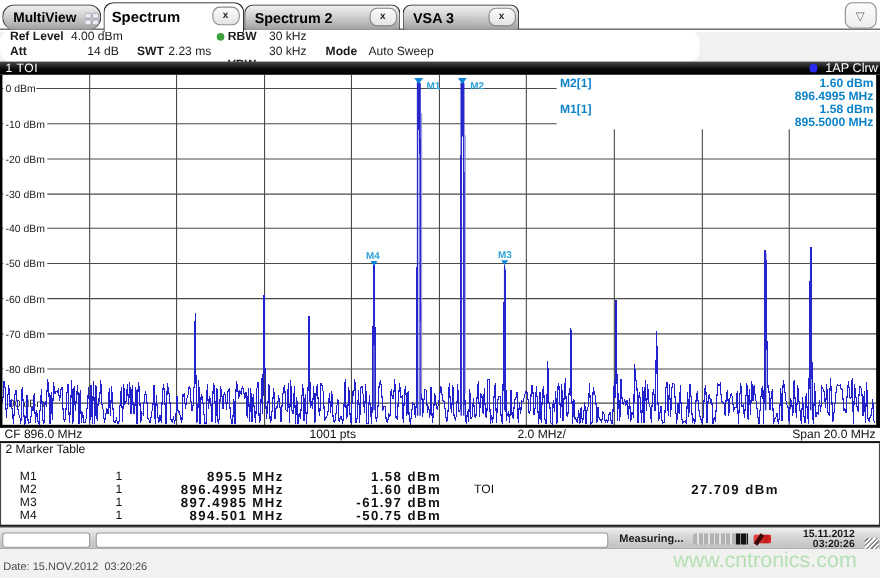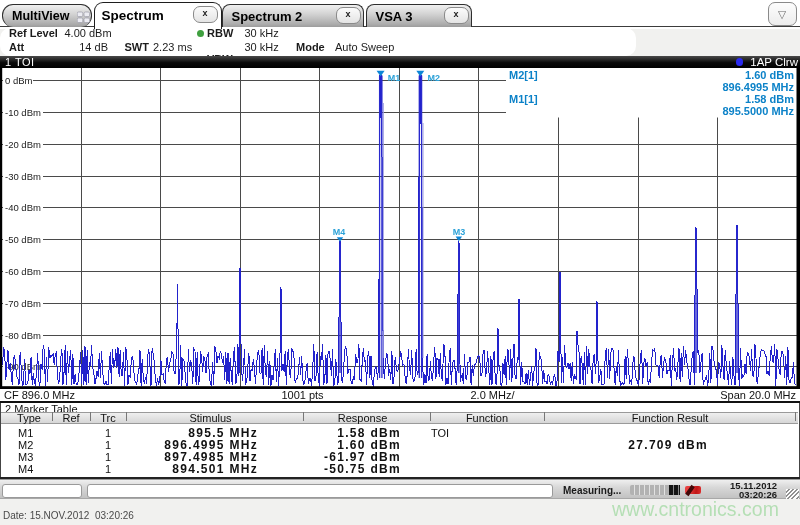--- a/index.html
+++ b/index.html
@@ -218,54 +218,38 @@
 <div class="abs" id="pfoot">
   <span style="left:4px;">CF 896.0 MHz</span>
   <span style="left:270px; width:65px; text-align:center;">1001 pts</span>
   <span style="left:460px; width:65px; text-align:center;">2.0 MHz/</span>
   <span style="right:4px; text-align:center;">Span 20.0 MHz</span>
 </div>
 <div class="abs" id="sep1"></div>
 
 <div class="abs" id="mtable">
   <div id="mtitle">2 Marker Table</div>
-  <div id="mhead">
-    <span style="left:14px; width:28px; text-align:center;">Type</span>
-    <span style="left:55px; width:30px; text-align:center;">Ref</span>
-    <span style="left:92px; width:30px; text-align:center;">Trc</span>
-    <span style="left:121px; width:177px; text-align:center;">Stimulus</span>
-    <span style="left:298px; width:127px; text-align:center;">Response</span>
-    <span style="left:429px; width:114px; text-align:center;">Function</span>
-    <span style="left:543px; width:252px; text-align:center;">Function Result</span>
-    <span class="csep" style="left:51px;"></span>
-    <span class="csep" style="left:89px;"></span>
-    <span class="csep" style="left:125px;"></span>
-    <span class="csep" style="left:302px;"></span>
-    <span class="csep" style="left:428.5px;"></span>
-    <span class="csep" style="left:542.5px;"></span>
-    <span class="csep" style="left:793.5px;"></span>
-  </div>
   <div id="mbody">
     <span style="left:17px; top:24px;">M1</span>
     <span style="left:17px; top:36px;">M2</span>
     <span style="left:17px; top:48px;">M3</span>
     <span style="left:17px; top:60px;">M4</span>
     <span style="left:99px; top:24px; width:16px; text-align:center;">1</span>
     <span style="left:99px; top:36px; width:16px; text-align:center;">1</span>
     <span style="left:99px; top:48px; width:16px; text-align:center;">1</span>
     <span style="left:99px; top:60px; width:16px; text-align:center;">1</span>
     <span class="rt bv" style="left:125px; top:23px; width:132px;"><b>895.5 MHz</b></span>
     <span class="rt bv" style="left:125px; top:35px; width:132px;"><b>896.4995 MHz</b></span>
     <span class="rt bv" style="left:125px; top:47px; width:132px;"><b>897.4985 MHz</b></span>
     <span class="rt bv" style="left:125px; top:59px; width:132px;text-align:right;"><b>894.501 MHz</b></span>
     <span class="rt bv" style="left:290px; top:23px; width:110px;"><b>1.58 dBm</b></span>
     <span class="rt bv" style="left:290px; top:35px; width:110px;"><b>1.60 dBm</b></span>
     <span class="rt bv" style="left:290px; top:47px; width:110px;"><b>-61.97 dBm</b></span>
     <span class="rt bv" style="left:290px; top:59px; width:110px;"><b>-50.75 dBm</b></span>
-    <span style="left:430px; top:24px;">TOI</span>
+    <span style="left:430px; top:36px;">TOI</span>
     <span class="rt bv" style="left:600px; top:35px; width:107px;"><b>27.709 dBm</b></span>
   </div>
 </div>
 <div class="abs" style="left:0; top:477.4px; width:800px; height:1.6px; background:#222;"></div>
 
 <div class="abs" id="sbar">
   <div class="sbox" style="left:2px; width:80px;"></div>
   <div class="sbox" style="left:87px; width:466px;"></div>
   <span class="meas">Measuring...</span>
   <div id="prog">

